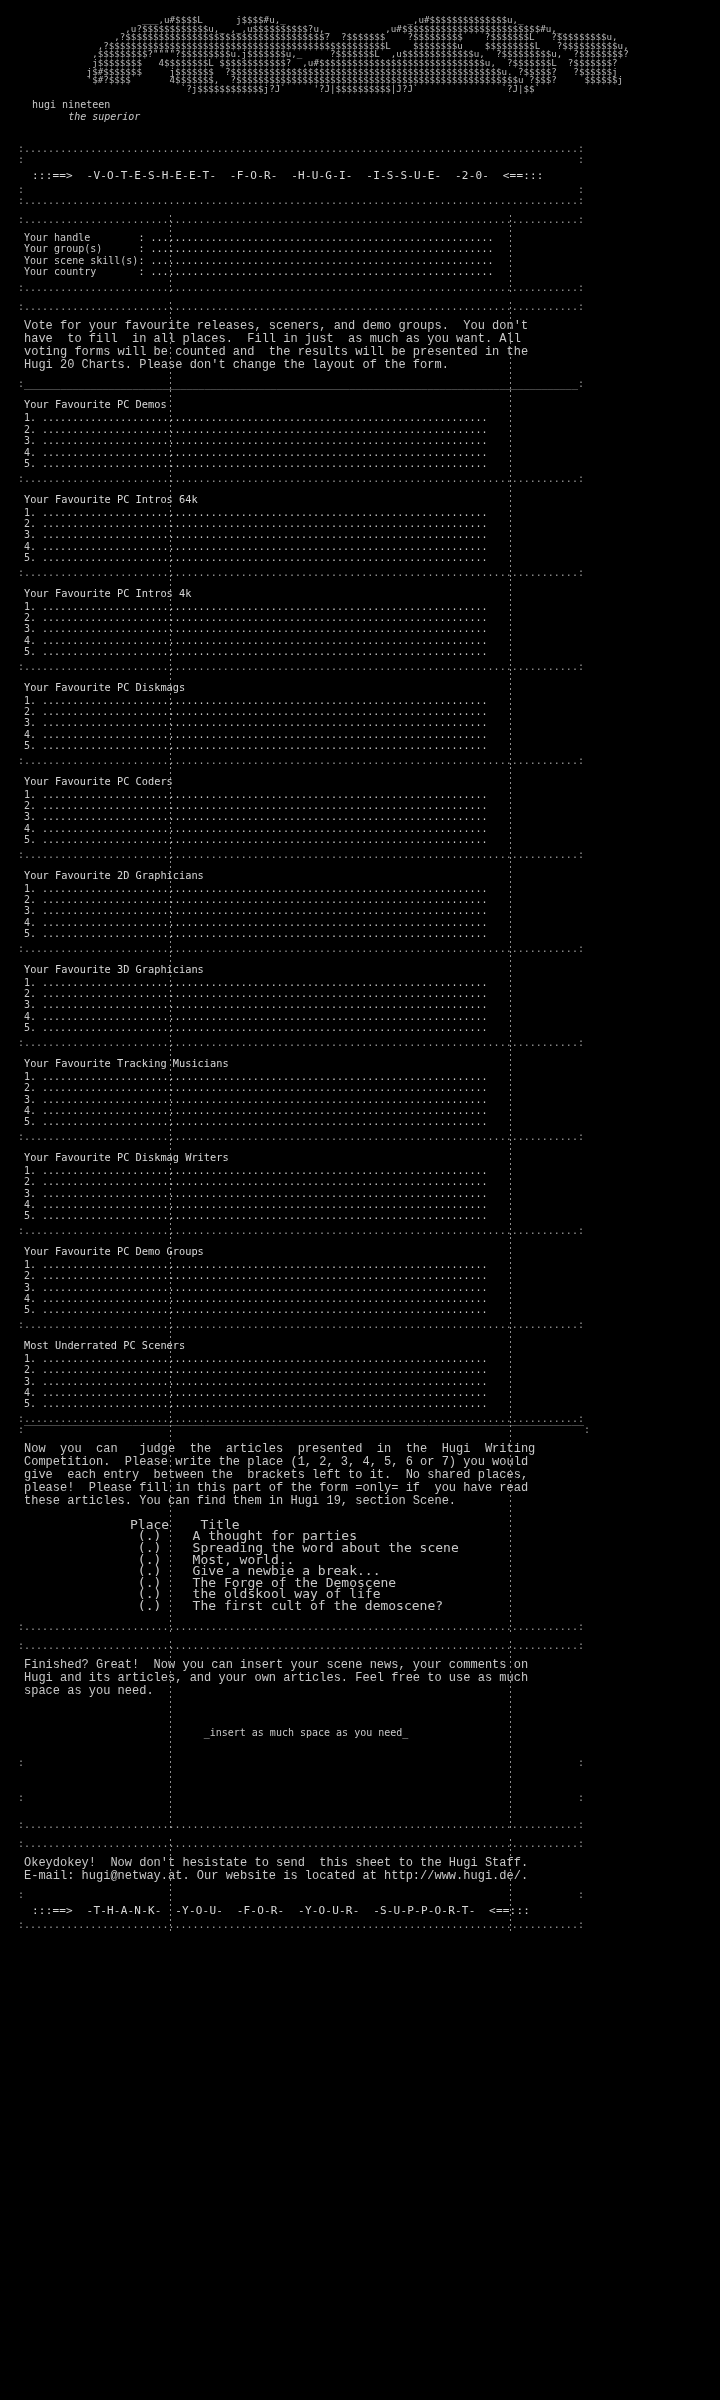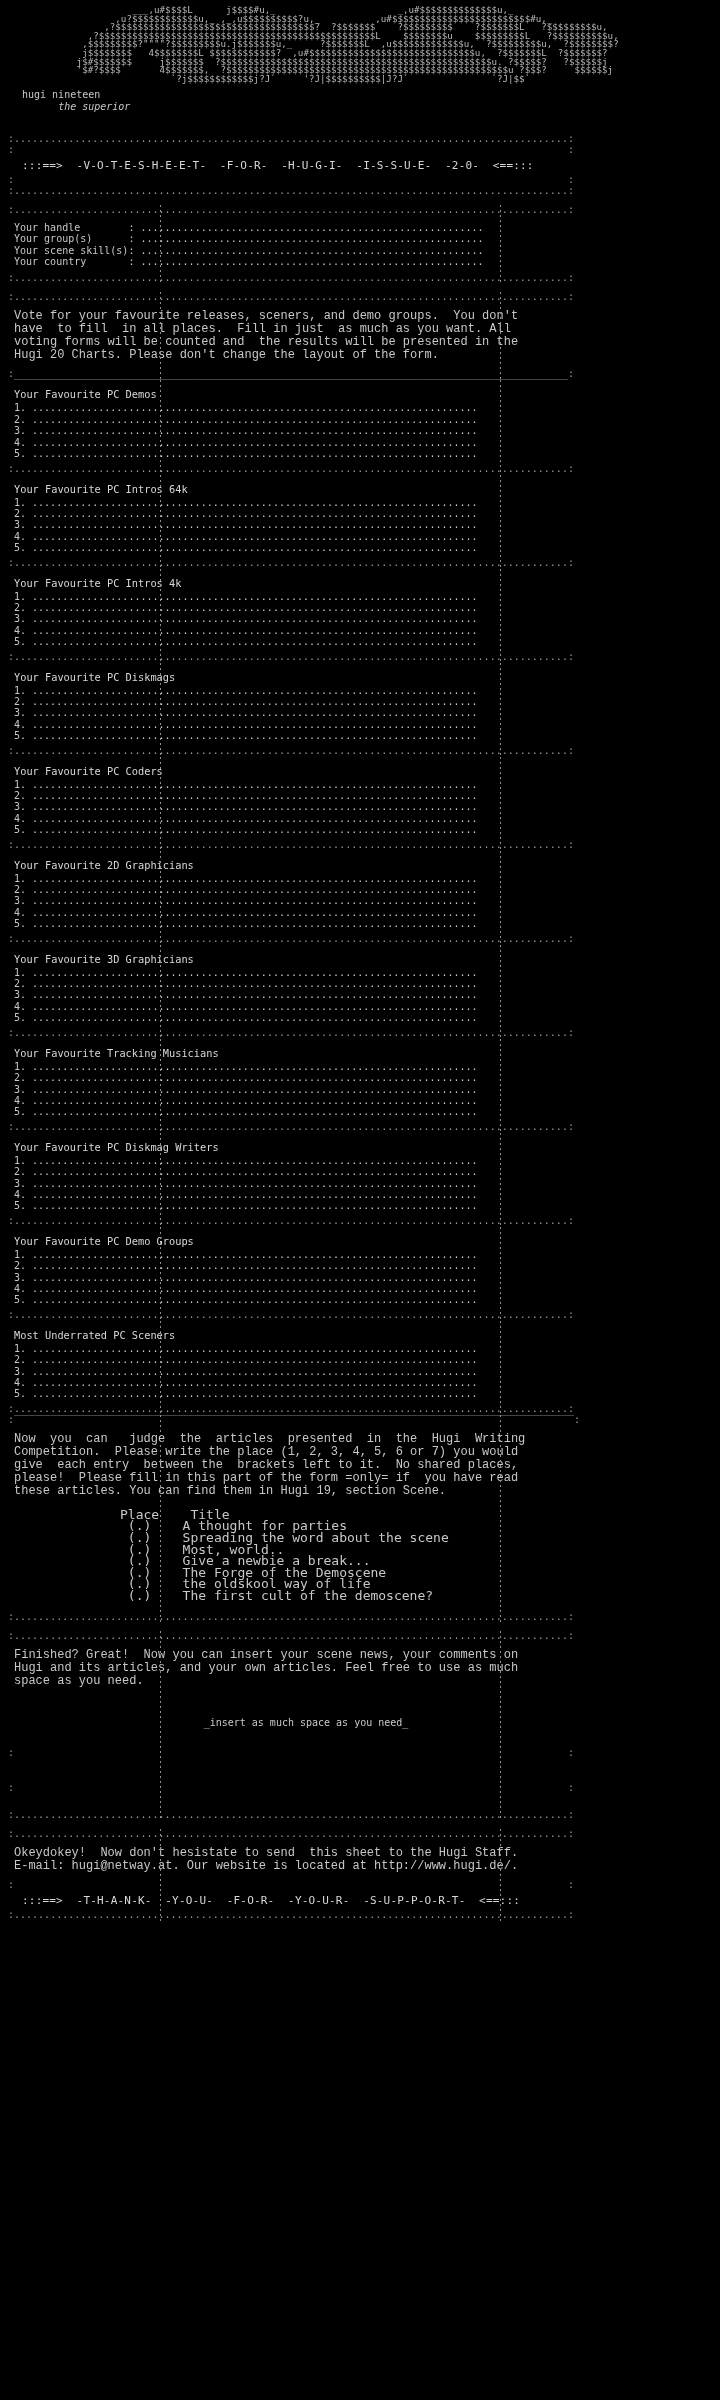--- a/index.html
+++ b/index.html
@@ -14,21 +14,21 @@
     font-size: 10px;
     line-height: 11px;
     width: 720px;
     min-height: 2400px;
     position: relative;
     overflow: hidden;
   }
   .page {
     width: 612px;
     min-height: 2400px;
-    padding: 0;
+    padding: 10px;
     box-sizing: border-box;
     position: relative;
   }
   pre {
     margin: 0;
     padding: 0;
     font-family: "DejaVu Sans Mono", "Liberation Mono", monospace;
     white-space: pre;
   }
 

